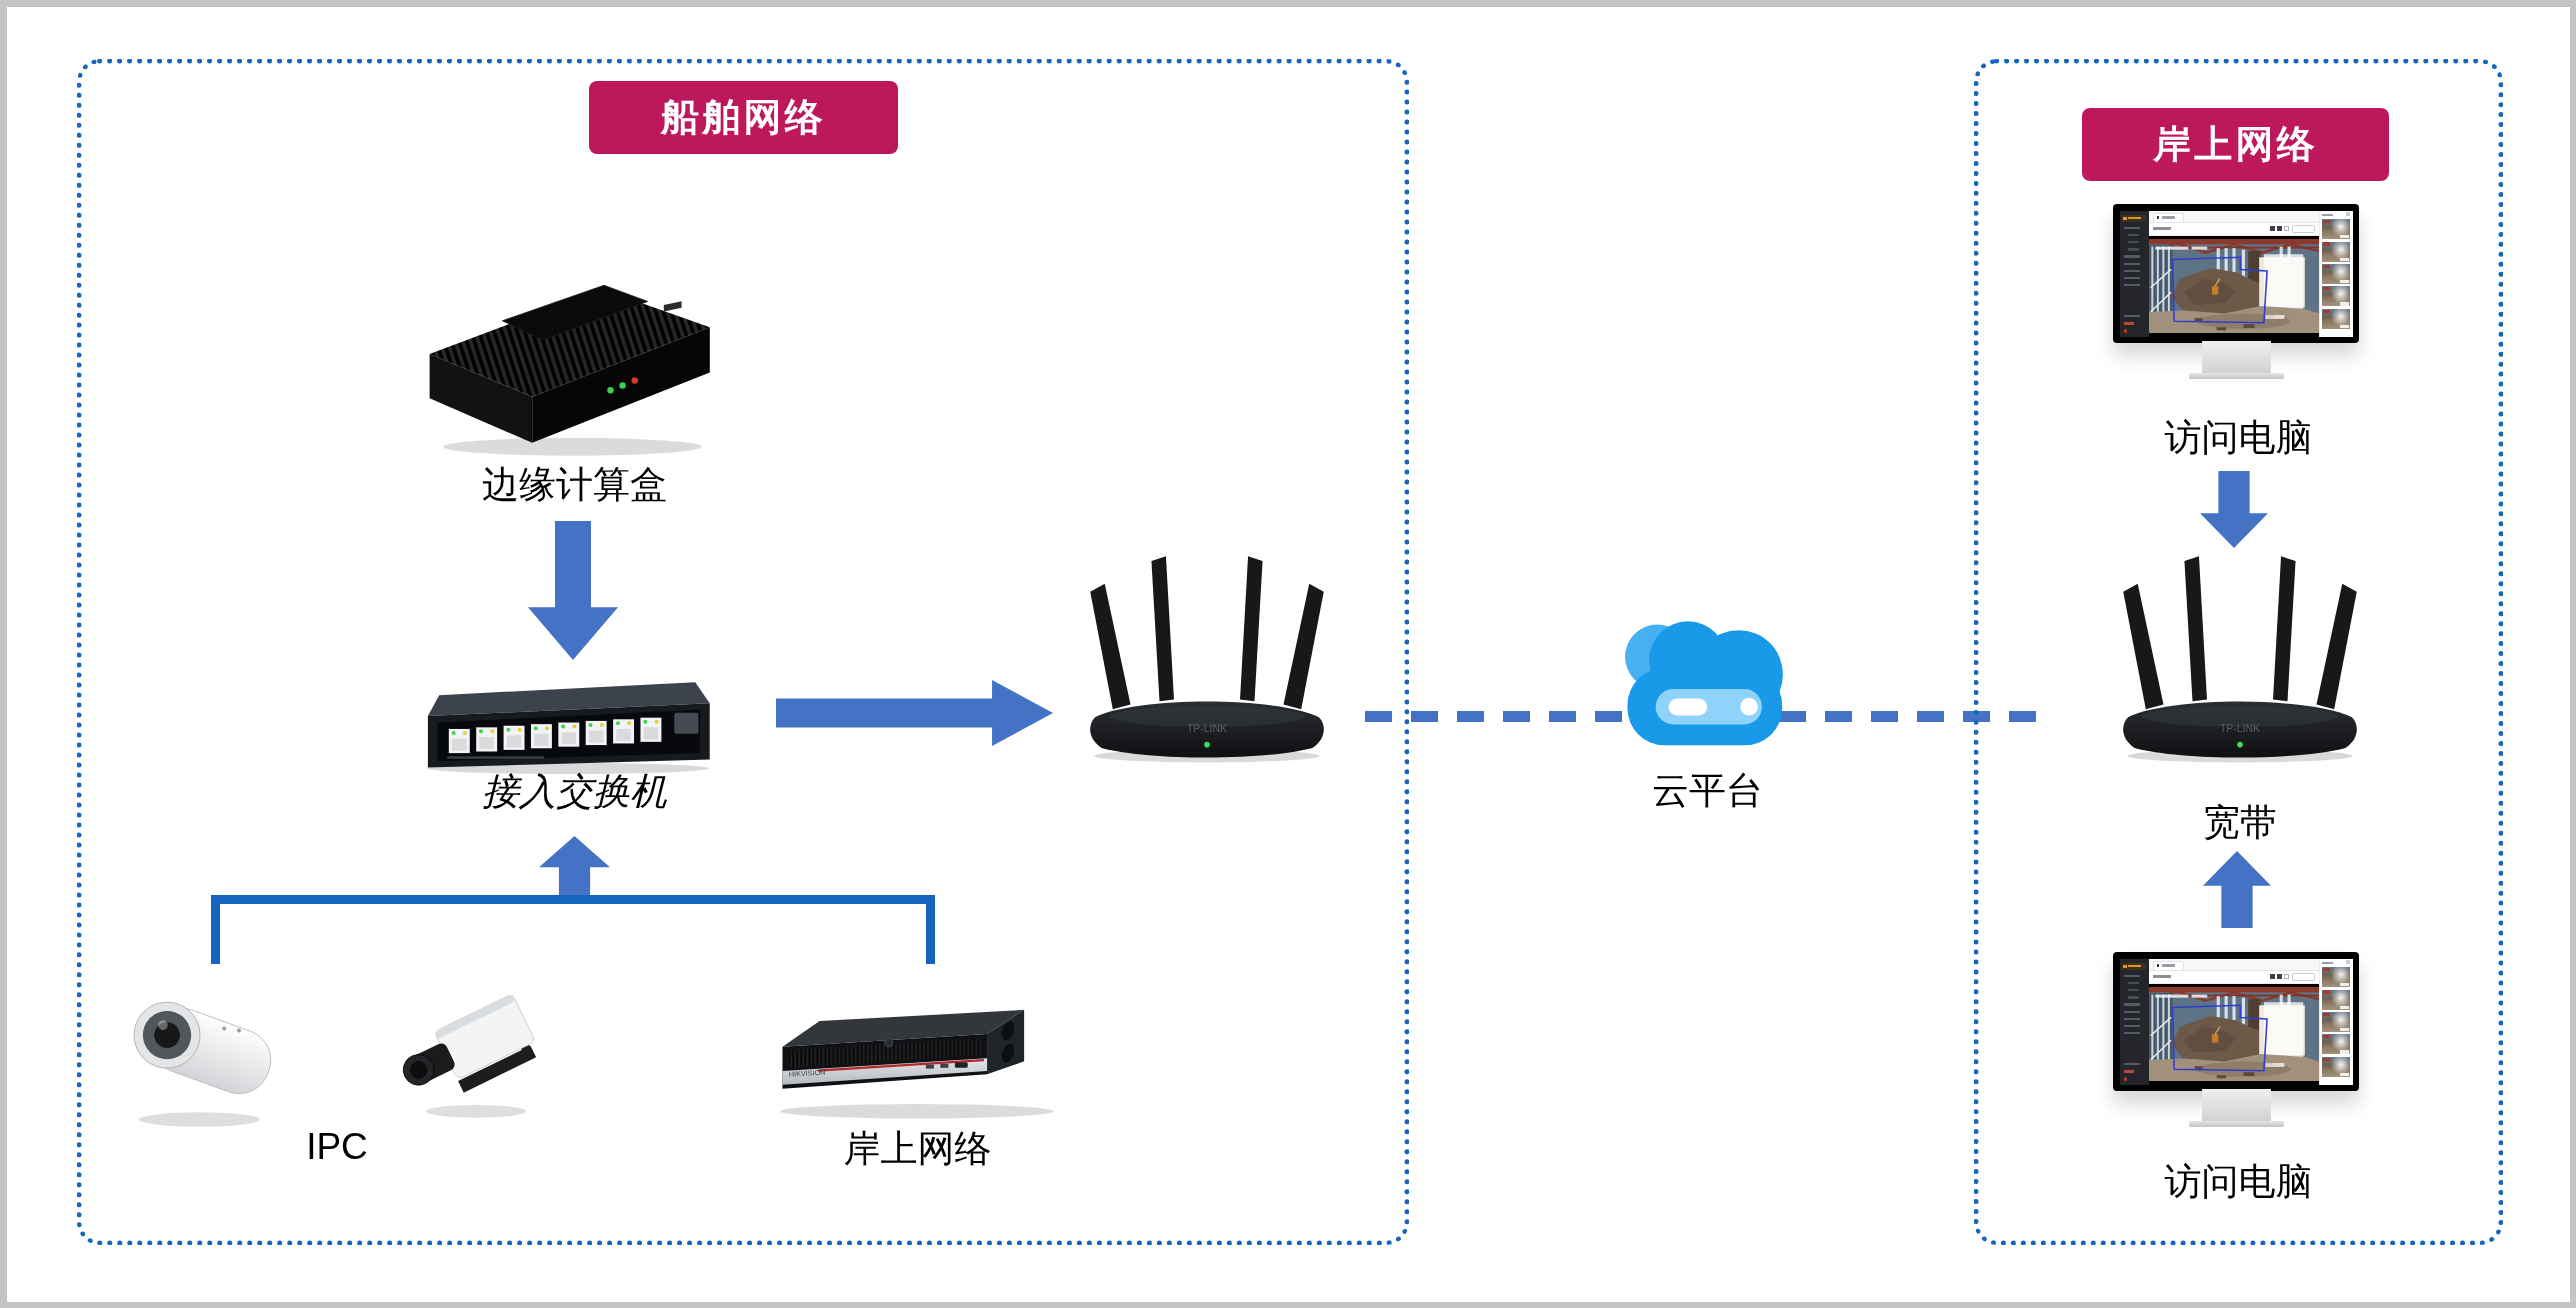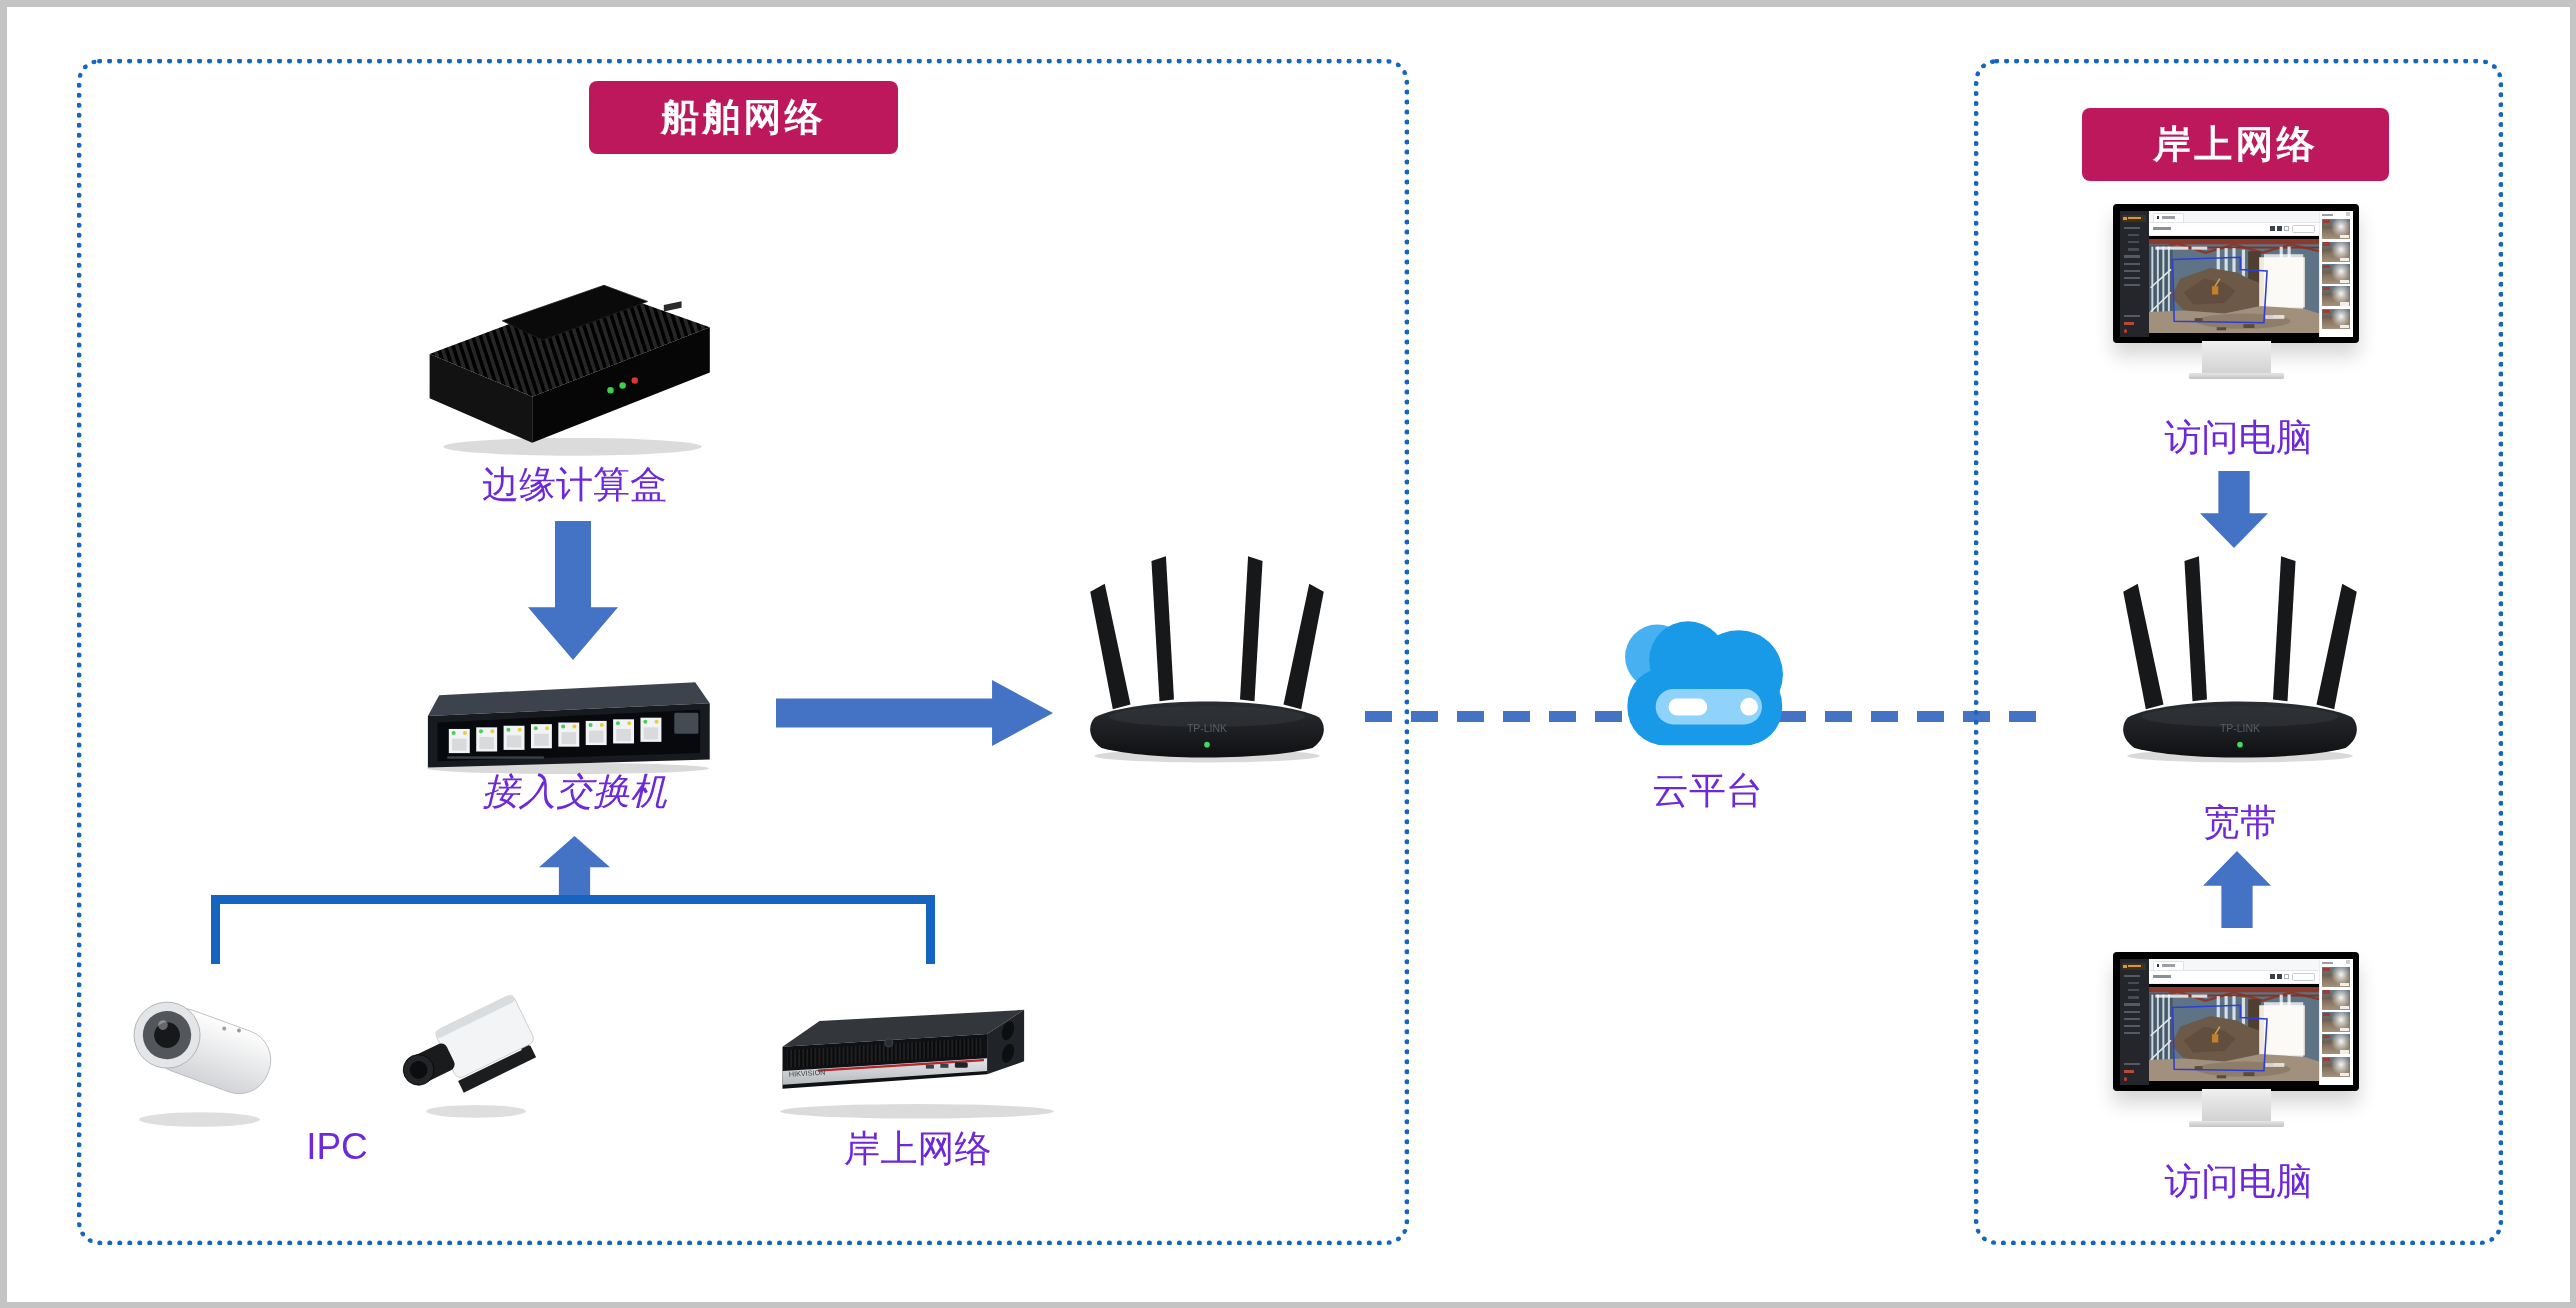--- a/index.html
+++ b/index.html
@@ -12,21 +12,21 @@
   #ship-panel{left:77px;top:59px;width:1332px;height:1186px;}
   #shore-panel{left:1974px;top:59px;width:529px;height:1186px;}
 
   .panel-title{position:absolute;display:flex;align-items:center;justify-content:center;
     background:#be185d;color:#ffffff;font-size:38px;font-weight:bold;letter-spacing:3.2px;
     border-radius:8px;}
   #ship-title{left:589px;top:81px;width:309px;height:73px;}
   #shore-title{left:2082px;top:81px;width:307px;height:73px;margin-top:27px;}
 
   
-  .node-label{position:absolute;font-size:37px;color:#6d28d9;text-align:center;}
+  .node-label{position:absolute;font-size:37px;color:#000000;text-align:center;}
   #lbl-edge{left:413px;top:460px;width:323px;}
   #lbl-switch{left:413px;top:767px;width:323px;font-style:italic;}
   #lbl-router5g{left:1048px;top:766px;width:323px;}
   #lbl-cloud{left:1546px;top:766px;width:323px;}
   #lbl-ipc{left:216px;top:1126px;width:242px;}
   #lbl-nvr{left:756px;top:1124px;width:323px;}
   #lbl-pctop{left:2077px;top:413px;width:323px;}
   #lbl-broadband{left:2119px;top:798px;width:242px;}
   #lbl-pcbottom{left:2077px;top:1157px;width:323px;}
 

